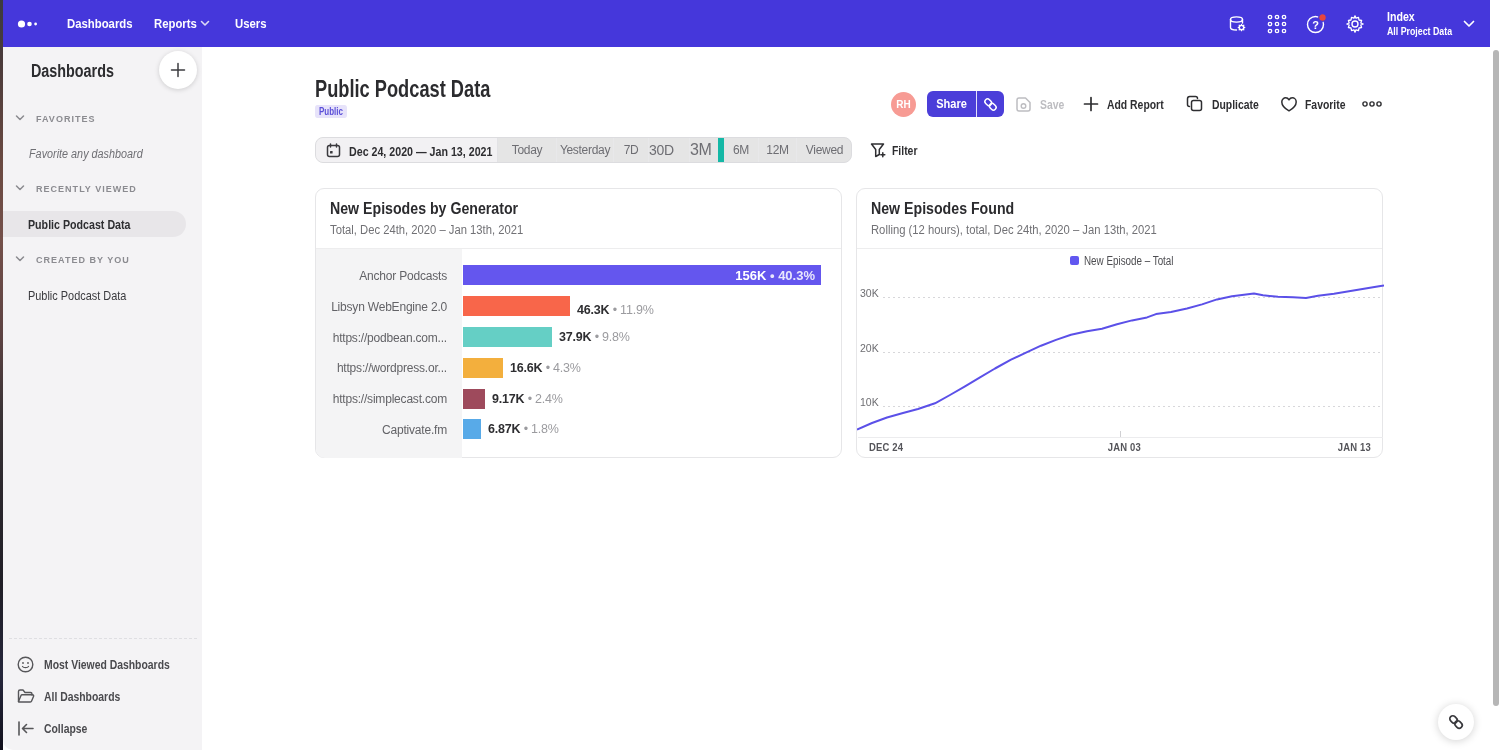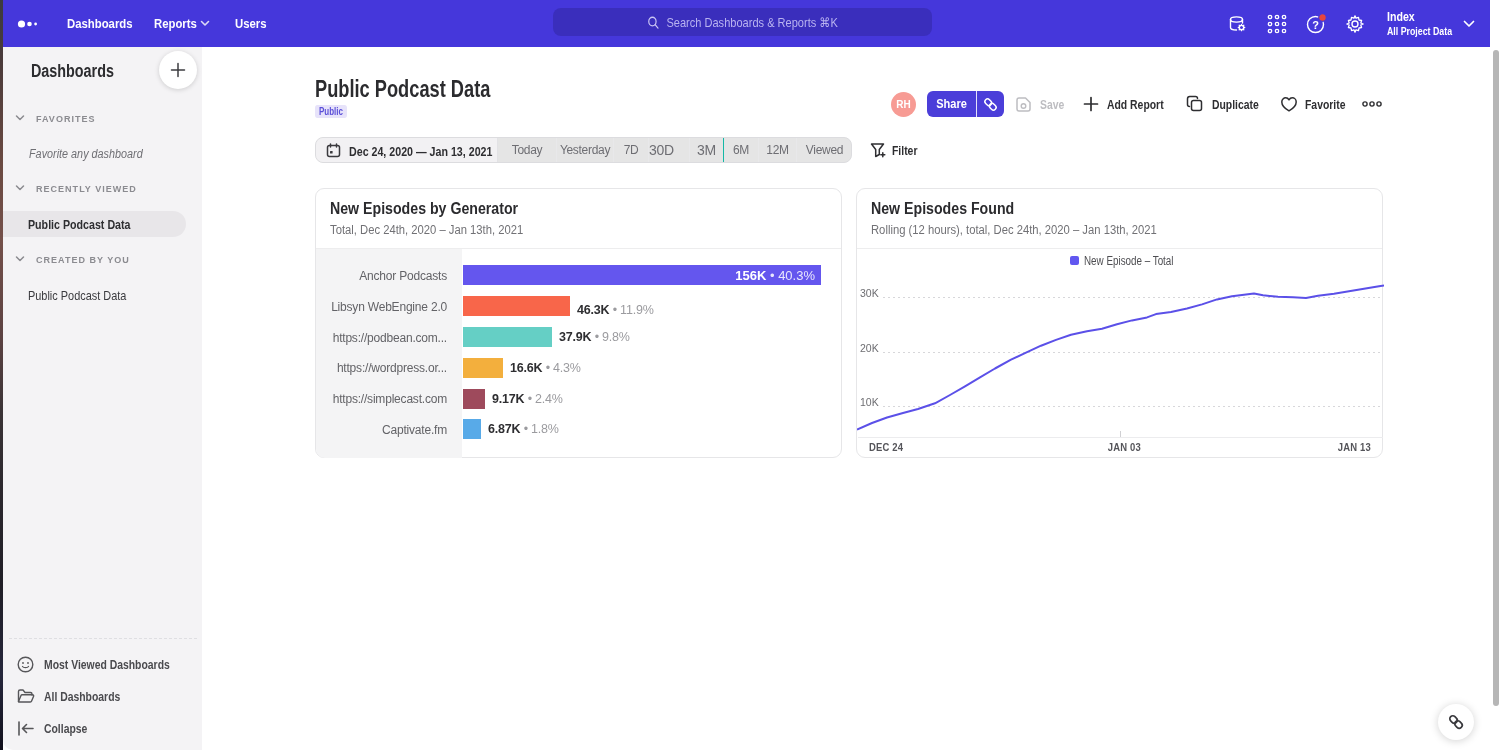--- a/index.html
+++ b/index.html
@@ -56,28 +56,20 @@
       <circle cx="4.5" cy="8" r="3.6" fill="#fff"></circle>
       <circle cx="12.5" cy="8" r="2.3" fill="#fff"></circle>
       <circle cx="18.6" cy="8" r="1.4" fill="#fff"></circle>
     </svg>
     <div class="navlink" style="left:64px;transform:scaleX(.86);transform-origin:0 50%">Dashboards</div>
     <div class="navlink" style="left:151px;transform:scaleX(.86);transform-origin:0 50%">Reports</div>
     <svg class="abs" style="left:197px;top:20px" width="10" height="7" viewBox="0 0 10 7">
       <path d="M1.5 1.5 L5 5 L8.5 1.5" stroke="#dcd9f6" stroke-width="1.6" fill="none" stroke-linecap="round" stroke-linejoin="round"></path>
     </svg>
     <div class="navlink" style="left:232px;transform:scaleX(.86);transform-origin:0 50%">Users</div>
-    <div id="search">
-        <span style="display:flex;align-items:center;transform:scaleX(.85)">
-      <svg width="15" height="15" viewBox="0 0 16 16" style="margin-right:8px">
-        <circle cx="7" cy="7" r="4.6" stroke="#cac5f4" stroke-width="1.5" fill="none"></circle>
-        <path d="M10.5 10.5 L14 14" stroke="#cac5f4" stroke-width="1.5" stroke-linecap="round"></path>
-      </svg>
-      Search Dashboards &amp; Reports ⌘K</span>
-    </div>
 
     <svg class="nicon" style="left:1224px" viewBox="0 0 22 22">
       <ellipse cx="9.5" cy="6.5" rx="6" ry="2.6" stroke="#fff" stroke-width="1.4" fill="none"></ellipse>
       <path d="M3.5 6.5 V14.5 C3.5 15.9 6.2 17 9.5 17 M15.5 6.5 V10" stroke="#fff" stroke-width="1.4" fill="none" stroke-linecap="round"></path>
       <circle cx="14.5" cy="14.5" r="2.2" stroke="#fff" stroke-width="1.3" fill="none"></circle>
       <g stroke="#fff" stroke-width="1.3" stroke-linecap="round">
         <path d="M14.5 11.3 v1 M14.5 16.7 v1 M11.3 14.5 h1 M16.7 14.5 h1 M12.2 12.2 l.7.7 M16.1 16.1 l.7.7 M16.8 12.2 l-.7.7 M12.9 16.1 l-.7.7"></path>
       </g>
     </svg>
     <svg class="nicon" style="left:1263px" viewBox="0 0 22 22">
@@ -207,40 +199,40 @@
       <svg class="abs" style="left:10px;top:5px" width="15" height="15" viewBox="0 0 15 15">
         <rect x="1.5" y="2.5" width="12" height="11" rx="2" stroke="#3a3a3e" stroke-width="1.5" fill="none"></rect>
         <path d="M4.5 1 V4 M10.5 1 V4" stroke="#3a3a3e" stroke-width="1.5" stroke-linecap="round"></path>
         <rect x="4" y="8" width="2.6" height="2.6" rx="0.5" fill="#3a3a3e"></rect>
       </svg>
       <div class="abs" style="left:33px;top:6px;font-size:13px;font-weight:700;color:#2e2e31;transform:scaleX(.82);transform-origin:0 50%">Dec 24, 2020 — Jan 13, 2021</div>
       <div class="abs" style="left:182px;top:0;width:59px;text-align:center;line-height:24px;font-size:12px;color:#6e6e73;border-right:1px solid #e8e8ea;letter-spacing:-.3px">Today</div>
       <div class="abs" style="left:241px;top:0;width:57px;text-align:center;line-height:24px;font-size:12px;color:#6e6e73;border-right:1px solid #e8e8ea;letter-spacing:-.3px">Yesterday</div>
       <div class="abs" style="left:298px;top:0;width:35px;text-align:center;line-height:24px;font-size:12px;color:#6e6e73;border-right:1px solid #e8e8ea;letter-spacing:-.3px">7D</div>
       <div class="abs" style="left:333px;top:0;width:41px;line-height:24px;font-size:14px;color:#6e6e73;border-right:1px solid #e8e8ea;letter-spacing:-.3px">30D</div>
-      <div class="abs" style="left:374px;top:0;width:34px;text-align:center;line-height:24px;font-size:14px;color:#6e6e73;border-right:1px solid #14b8a6;letter-spacing:-.3px">3M</div>
+      <div class="abs" style="left:374px;top:0;width:34px;line-height:24px;font-size:16px;color:#6e6e73;border-right:6px solid #14b8a6;letter-spacing:-.3px">3M</div>
       <div class="abs" style="left:408px;top:0;width:35px;text-align:center;line-height:24px;font-size:12px;color:#6e6e73;border-right:1px solid #e8e8ea;letter-spacing:-.3px">6M</div>
       <div class="abs" style="left:443px;top:0;width:38px;text-align:center;line-height:24px;font-size:12px;color:#6e6e73;border-right:1px solid #e8e8ea;letter-spacing:-.3px">12M</div>
       <div class="abs" style="left:481px;top:0;width:55px;text-align:center;line-height:24px;font-size:12px;color:#6e6e73;letter-spacing:-.3px">Viewed</div>
     </div>
     <svg class="abs" style="left:668px;top:95px" width="17" height="17" viewBox="0 0 17 17">
       <path d="M1.5 2 H13.5 L9.3 7.5 V12.5 L5.7 14.5 V7.5 Z" stroke="#2e2e31" stroke-width="1.5" fill="none" stroke-linejoin="round"></path>
       <path d="M12.8 10.8 v4 M10.8 12.8 h4" stroke="#2e2e31" stroke-width="1.5" stroke-linecap="round"></path>
     </svg>
     <div class="abs btn-label" style="left:690px;top:96px">Filter</div>
 
     <div class="card" style="left:113px">
       <div class="ctitle">New Episodes by Generator</div>
       <div class="csub">Total, Dec 24th, 2020 – Jan 13th, 2021</div>
       <div class="cdivider"></div>
       <div class="abs" style="left:0;top:60px;width:146px;height:209px;background:#F4F4F5;border-bottom-left-radius:9px"></div>
 
       <div class="barrow-label" style="top:80px">Anchor Podcasts</div>
       <div class="bar" style="left:147px;top:76px;width:358px;background:#6456EE">
-        <div class="abs" style="right:6px;top:3px;font-size:13px;color:#fff;font-weight:700">156K <span style="font-weight:400;color:rgba(255,255,255,.85)">• 40.3%</span></div>
+        <div class="abs" style="right:6px;top:3px;font-size:13px;color:#fff;font-weight:700">156K <span style="font-weight:700;color:rgba(255,255,255,.85)">• 40.3%</span></div>
       </div>
       <div class="barrow-label" style="top:111px">Libsyn WebEngine 2.0</div>
       <div class="bar" style="left:147px;top:107px;width:107px;background:#F8664A"></div>
       <div class="barval" style="left:261px;top:114px"><b>46.3K</b> <span>• 11.9%</span></div>
       <div class="barrow-label" style="top:141.5px">https://podbean.com...</div>
       <div class="bar" style="left:147px;top:138px;width:89px;background:#65CFC5"></div>
       <div class="barval" style="left:243px;top:141px"><b>37.9K</b> <span>• 9.8%</span></div>
       <div class="barrow-label" style="top:172px">https://wordpress.or...</div>
       <div class="bar" style="left:147px;top:168.5px;width:40px;background:#F3AF3D"></div>
       <div class="barval" style="left:194px;top:171.5px"><b>16.6K</b> <span>• 4.3%</span></div>

